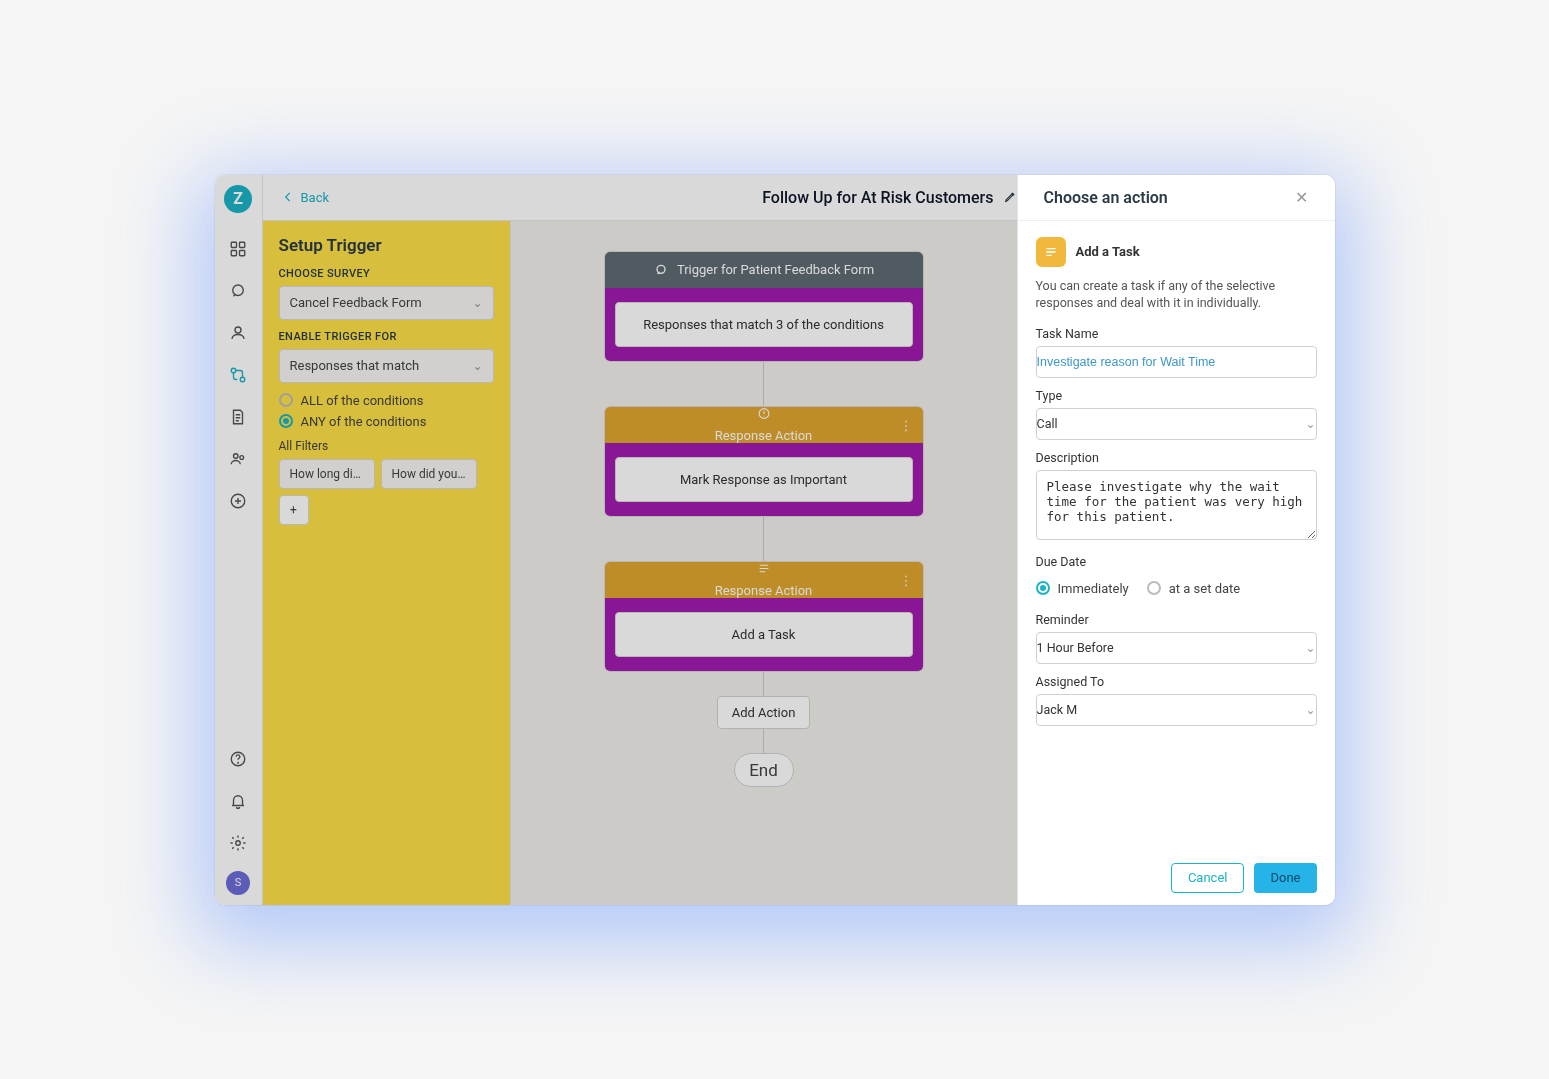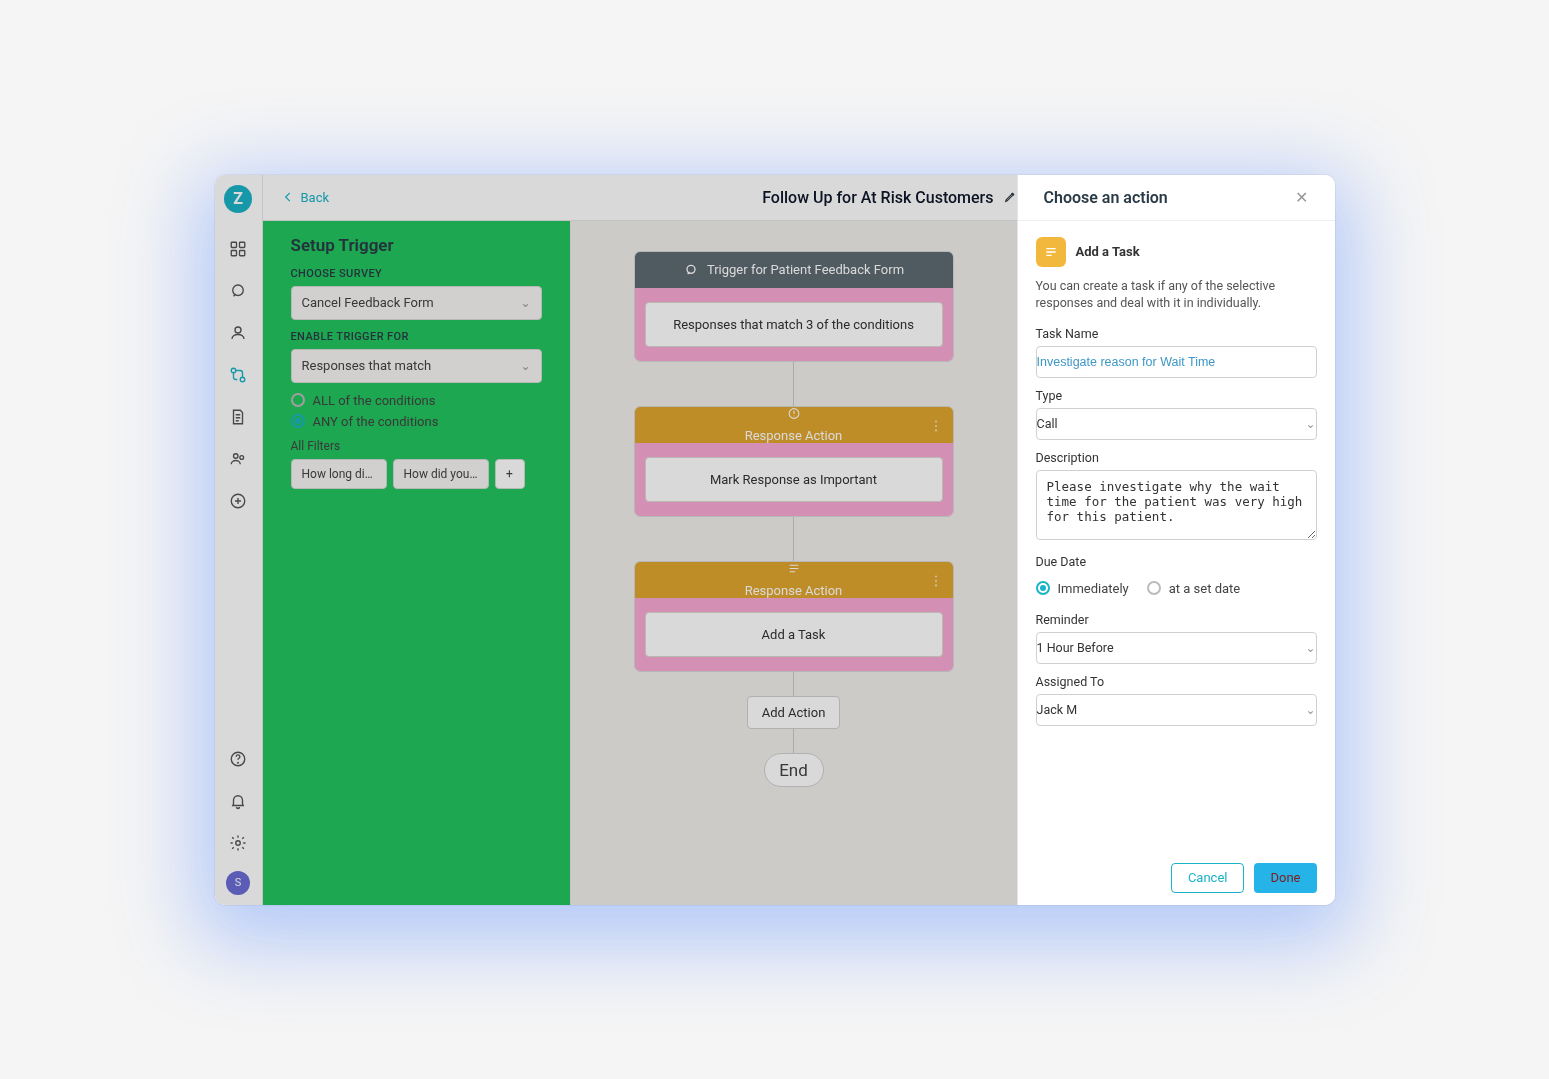--- a/index.html
+++ b/index.html
@@ -97,24 +97,24 @@
     pointer-events: none;
   }
   .page-title .edit-icon { margin-left: 6px; color: #2a3b47; }
   .body {
     flex: 1;
     display: flex;
     min-height: 0;
   }
   
   .config-col {
-    width: 308px;
-    background: #22c55e;
+    width: 248px;
+    background: #fde047;
     border-right: 1px solid #e5e5e5;
-    padding: 14px 28px;
+    padding: 14px 16px;
     overflow-y: auto;
   }
   .config-col h2 {
     font-size: 17px; font-weight: 600; color: #2a3b47; margin-bottom: 12px;
   }
   .sec-label {
     font-size: 11px; letter-spacing: 0.4px; color: #2a3b47;
     text-transform: uppercase; margin-bottom: 6px; margin-top: 10px;
     font-weight: 500;
   }
@@ -174,21 +174,21 @@
     position: relative;
   }
   .node-header.gray { background: #5e6a72; justify-content: center; }
   .node-header.gold { background: #e0a62f; flex-direction: column; }
   .node-header .dots {
     position: absolute; right: 10px; top: 50%; transform: translateY(-50%);
     cursor: pointer; color: rgba(255,255,255,0.9);
   }
   .node-body {
     padding: 14px 10px;
-    background: #f9a8d4;
+    background: #a21caf;
   }
   .inner-box {
     border: 1px solid #dcd8d0; border-radius: 4px;
     padding: 14px 10px;
     text-align: center;
     font-size: 13px; color: #333;
     background: #fff;
   }
   .link-line {
     width: 1px; height: 44px; background: #c8c8c8;
@@ -255,21 +255,21 @@
   .panel-footer {
     padding: 12px 18px;
     display: flex; justify-content: flex-end; gap: 10px;
   }
   .btn {
     height: 30px; padding: 0 16px; border-radius: 4px;
     font-size: 13px; cursor: pointer;
     display: flex; align-items: center;
   }
   .btn-cancel { border: 1px solid #1ab3c7; color: #1ab3c7; background: #fff; }
-  .btn-done { border: none; background: #26b4e8; color: #7f1d1d; }
+  .btn-done { border: none; background: #26b4e8; color: #0c4a6e; }
   .chev { color: #999; font-size: 12px; }
 </style>
 </head>
 <body>
 
 <div class="app-window">
   <div class="dim-overlay"></div>
 
   <div class="sidebar">
     <div class="logo">Z</div>

